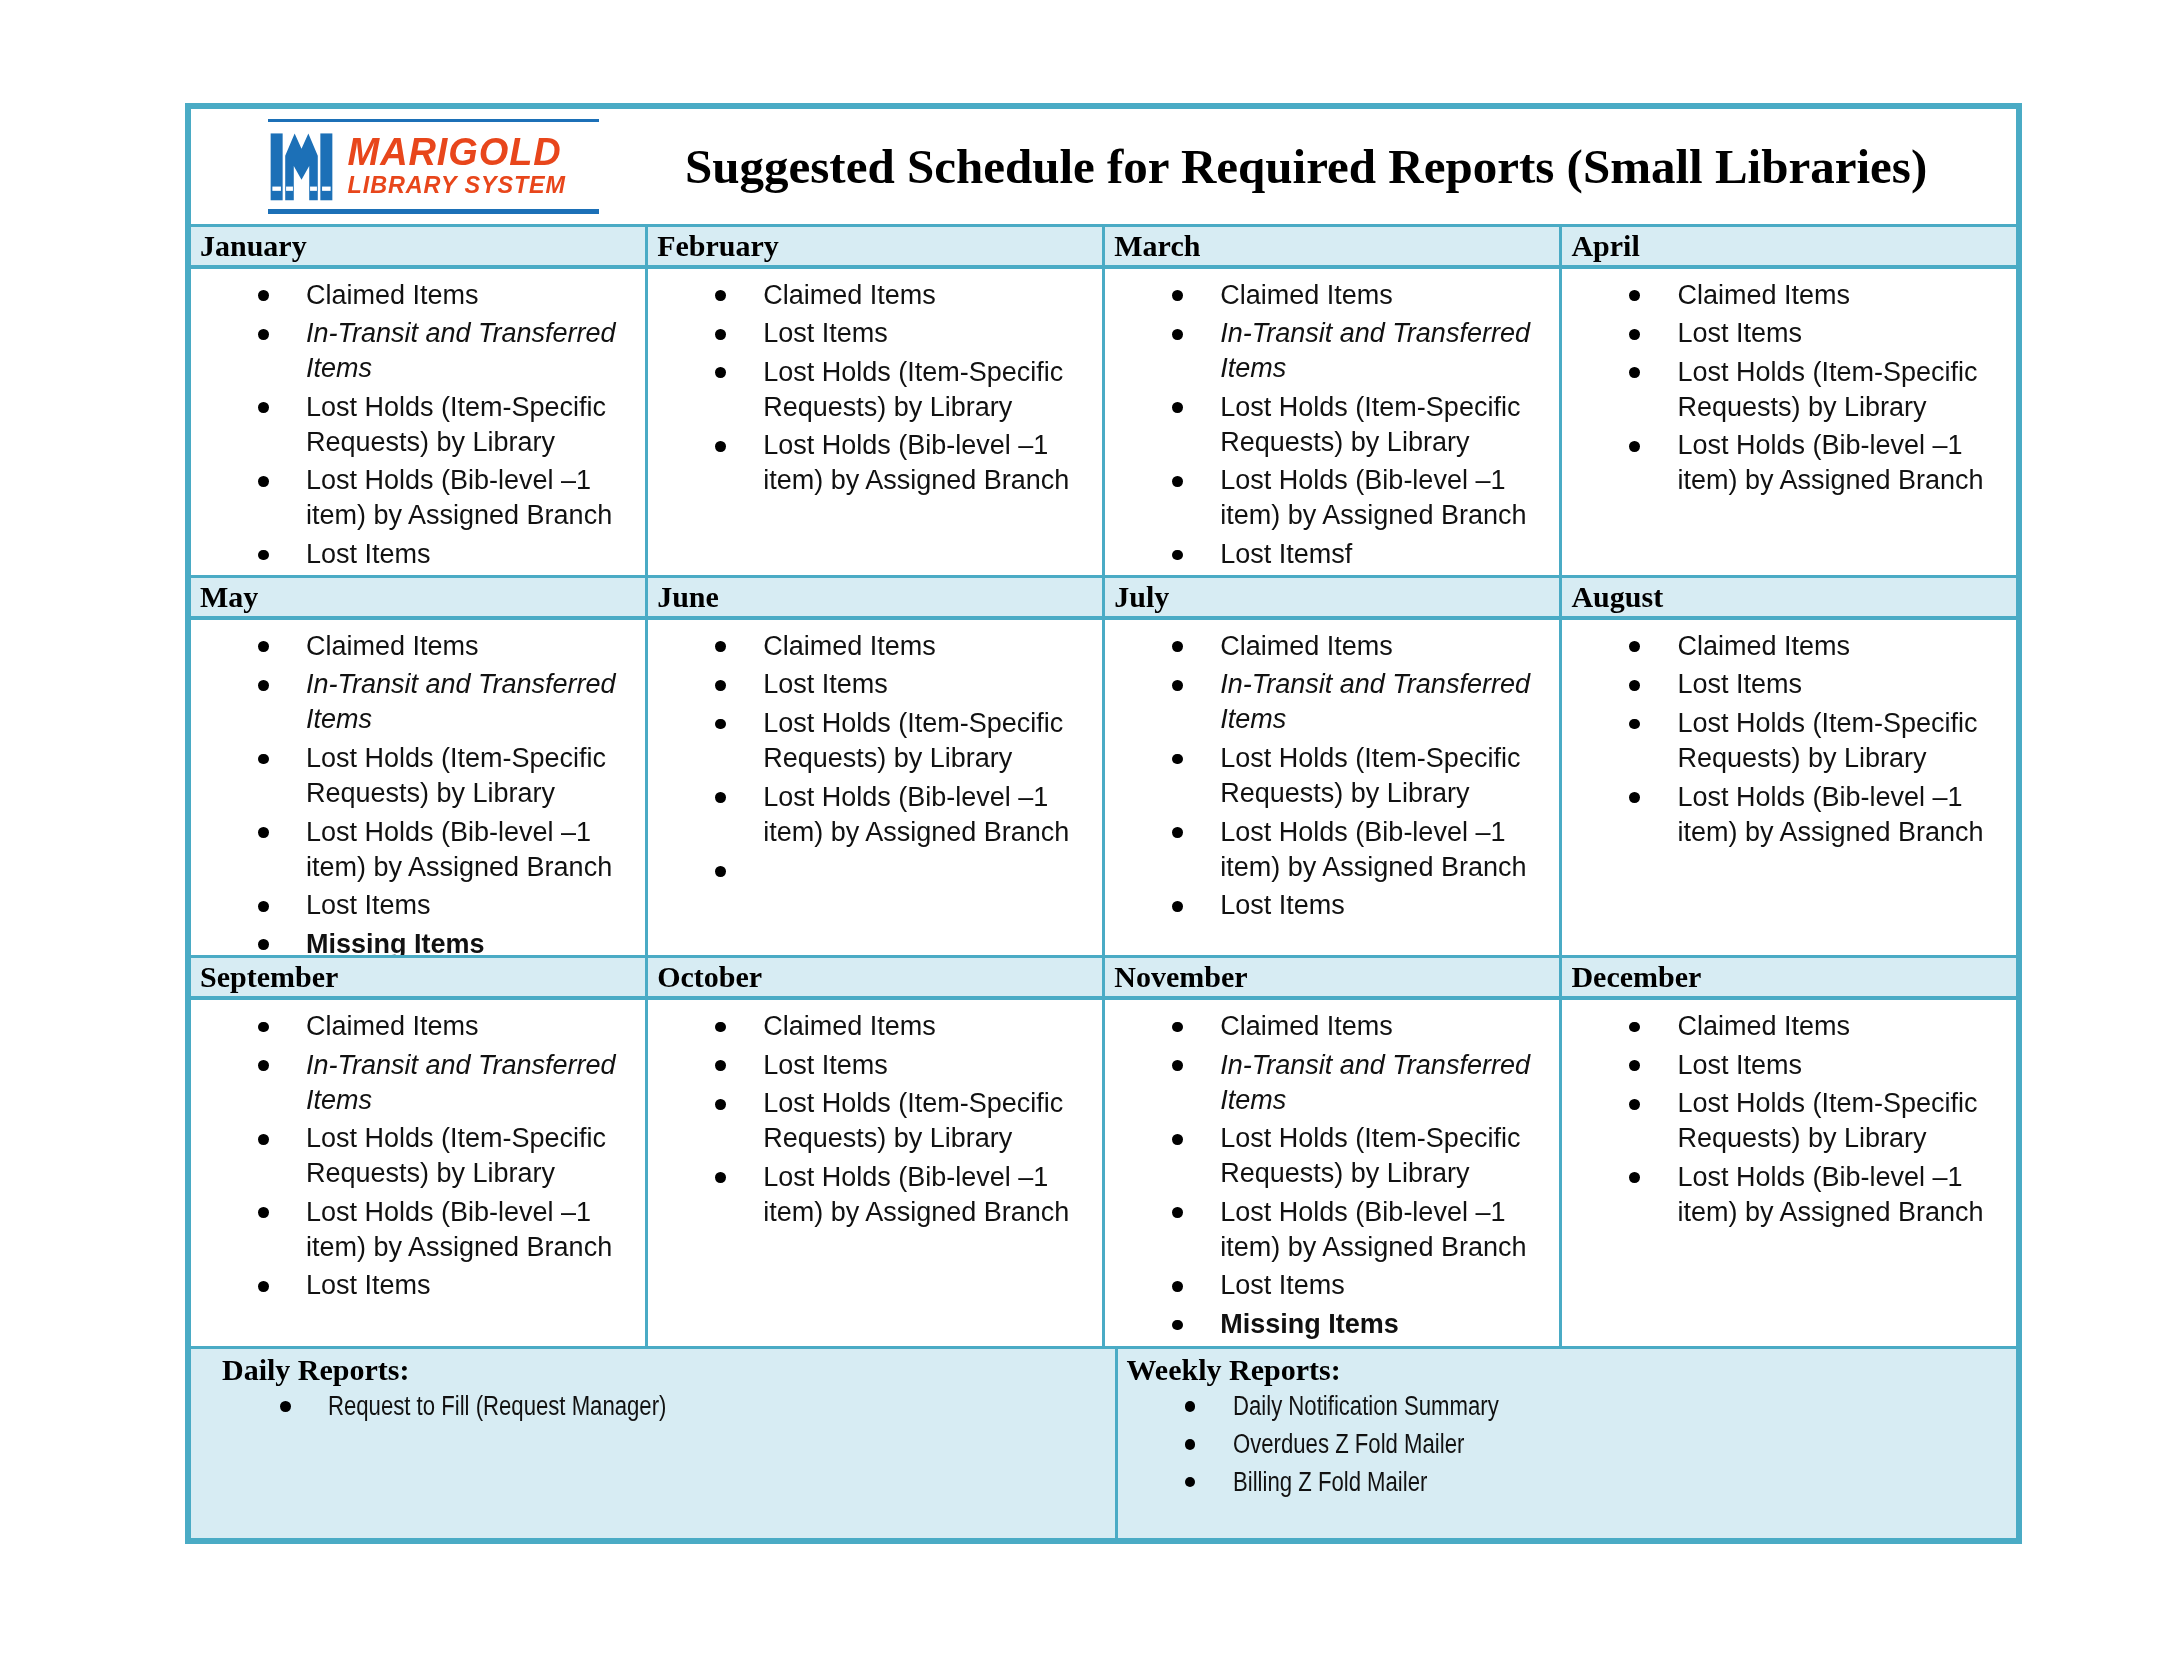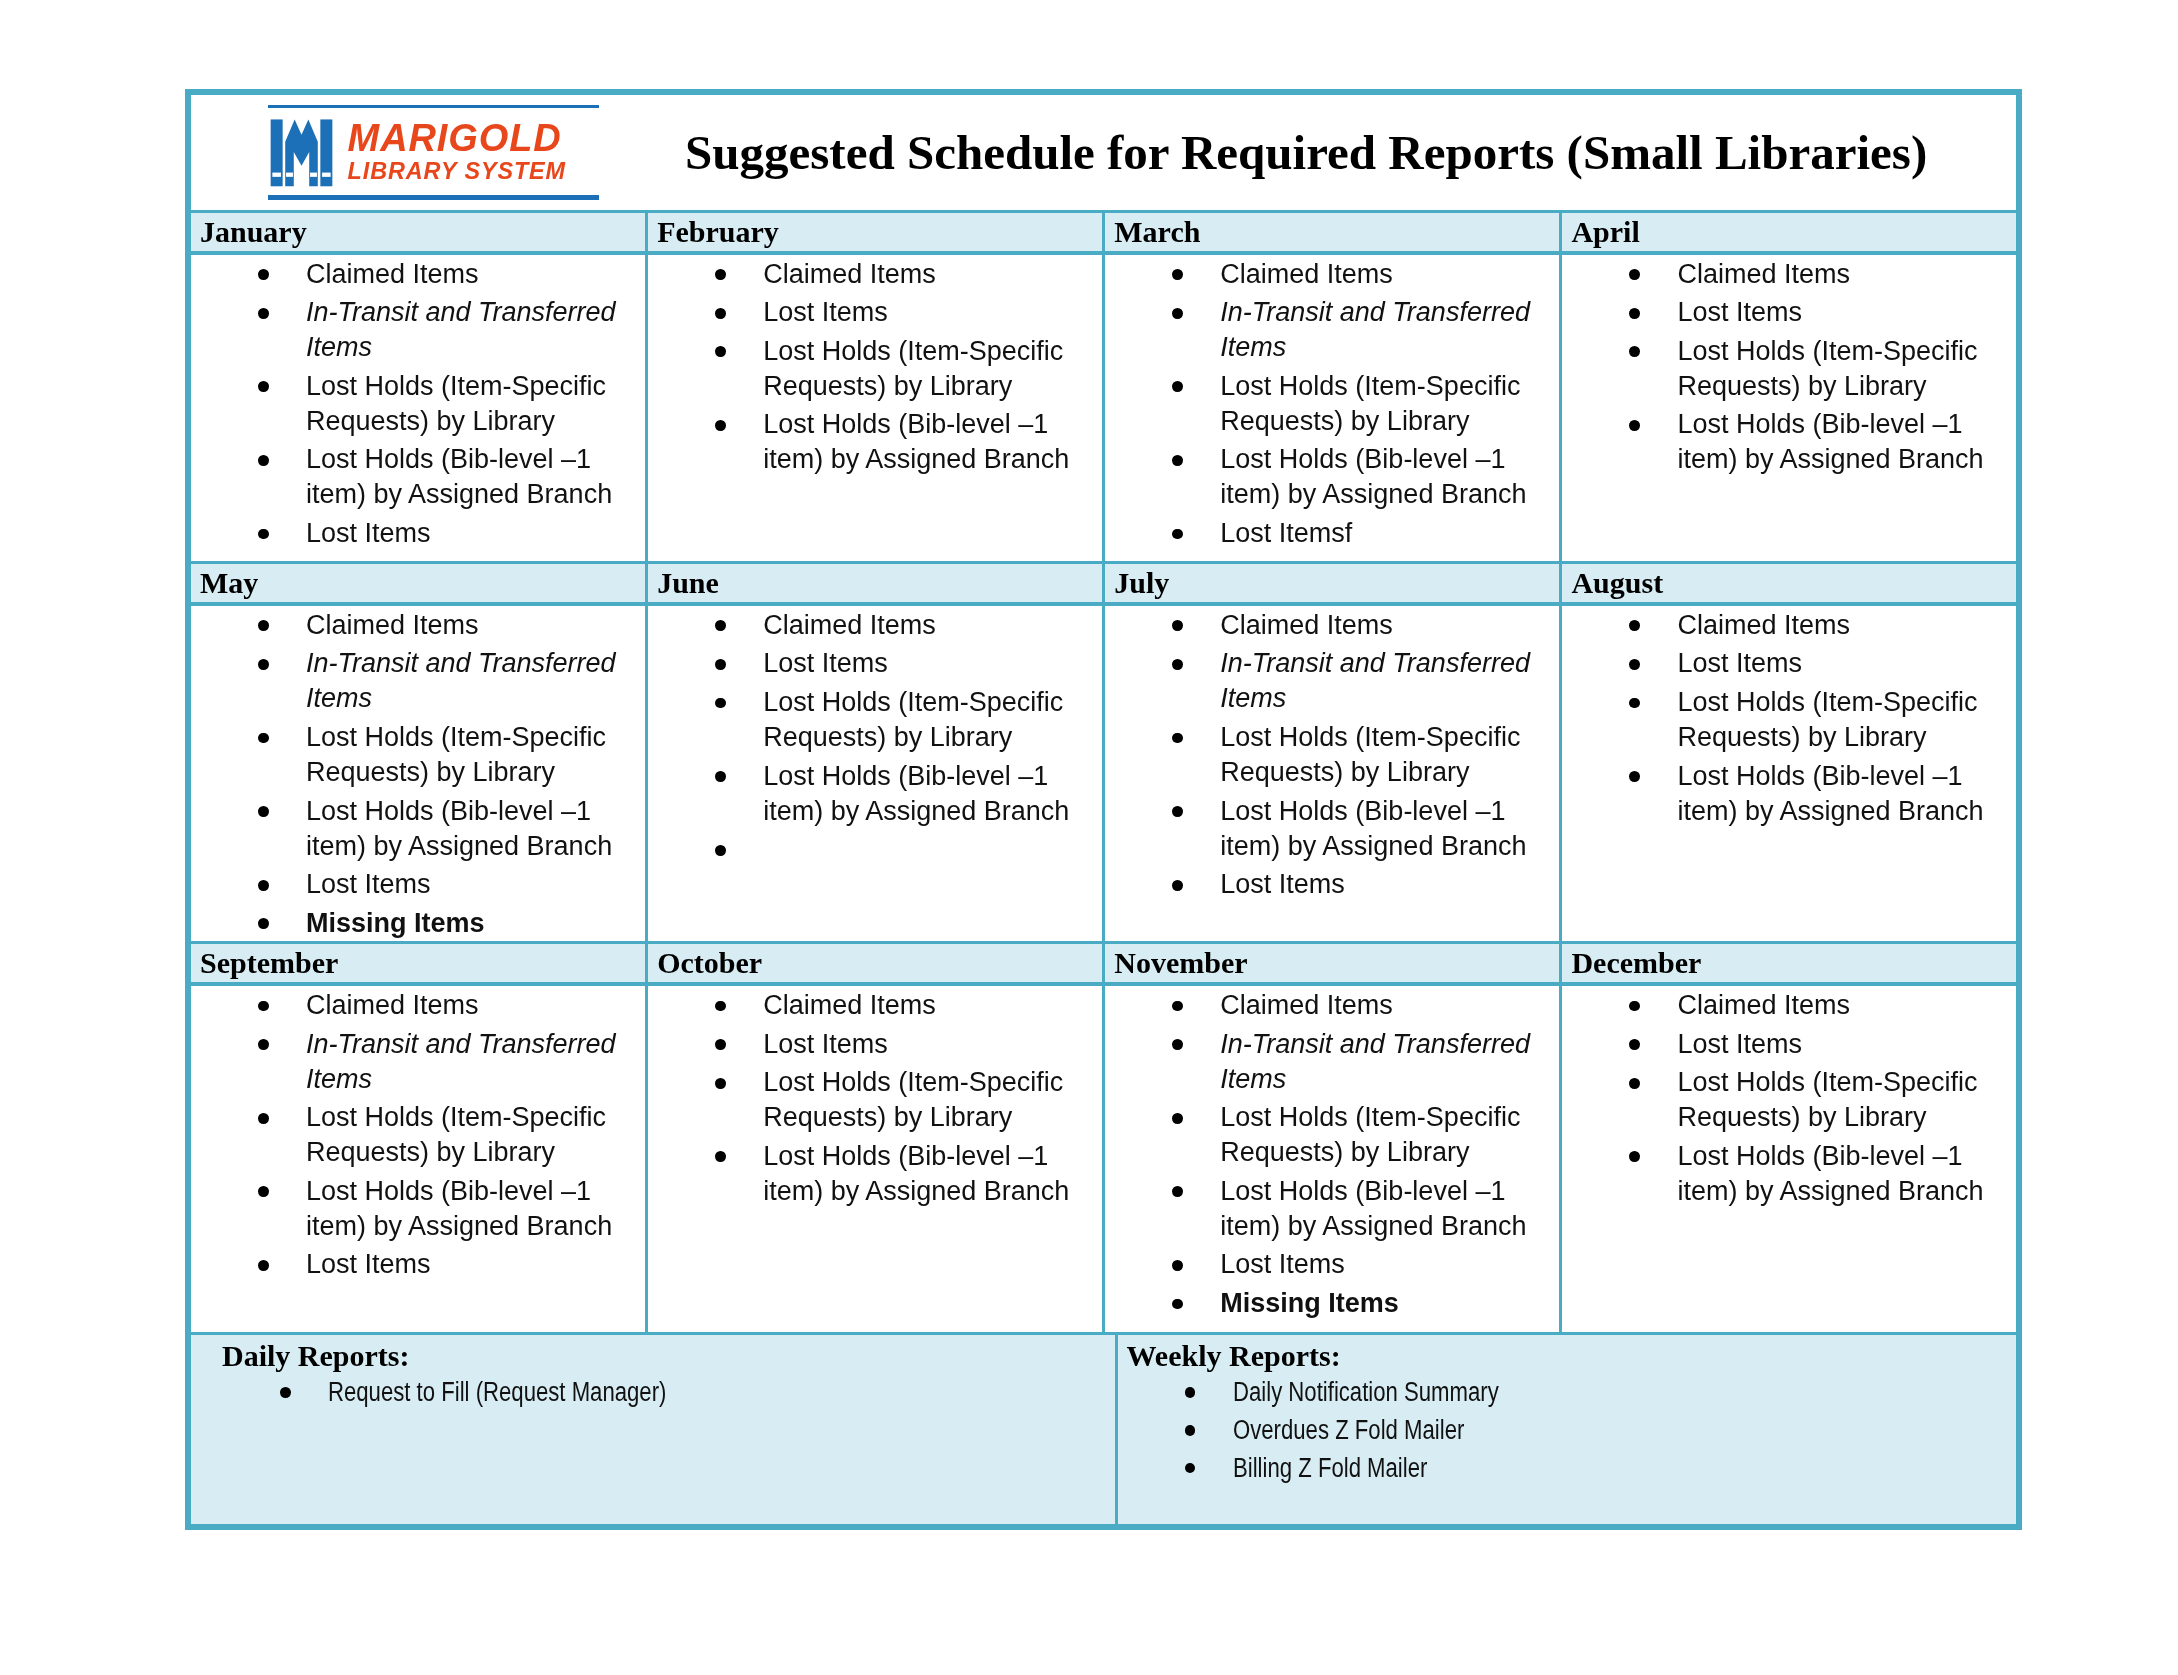--- a/index.html
+++ b/index.html
@@ -8,21 +8,21 @@
     --logo-red:#e8461b;
     --logo-blue:#1c70b7;
     --ink:#111111;
   }
   *{box-sizing:border-box;}
   html,body{margin:0;padding:0;background:#ffffff;}
   body{width:2178px;height:1676px;font-family:"Liberation Sans",sans-serif;color:var(--ink);}
   .page{position:relative;width:2178px;height:1676px;background:#fff;overflow:hidden;}
 
   .doc-table{
-    position:absolute;left:185px;top:89px;width:1837px;height:1441px;
+    position:absolute;left:185px;top:103px;width:1837px;height:1441px;
     border:6.3px solid var(--teal);
     display:flex;flex-direction:column;background:#ec4899;
   }
 
   
   .brand-row{
     height:118px;flex:none;border-bottom:3.6px solid var(--teal);
     display:flex;align-items:center;background:#fff;
   }
   .logo{margin-left:77px;width:331px;flex:none;}
@@ -48,21 +48,21 @@
   .months-grid{
     flex:none;display:grid;grid-template-columns:repeat(4,1fr);
     grid-template-rows:38px 306px 38px 335px 38px 346px;
     gap:3.6px;background:var(--teal);border-radius:13px;
   }
   .month-header{
     background:var(--hdrbg);
     font-family:"Liberation Serif",serif;font-weight:bold;font-size:30px;line-height:36px;
     padding:0.9px 0 0 9px;color:#000;overflow:hidden;white-space:nowrap;
   }
-  .month-cell{background:#fff;padding-top:2px;overflow:hidden;}
+  .month-cell{background:#fff;padding-top:9px;overflow:hidden;}
 
   .report-list{list-style:none;margin:0;padding:0 7.2px 0 115px;}
   .report-item{
     position:relative;font-size:27px;line-height:35px;margin:0 0 3.6px 0;min-height:35px;
   }
   .report-item::before{
     content:"";position:absolute;left:-48px;top:12.6px;width:10.8px;height:10.8px;
     border-radius:50%;background:#000;
   }
   .report-item.italic{font-style:italic;}

